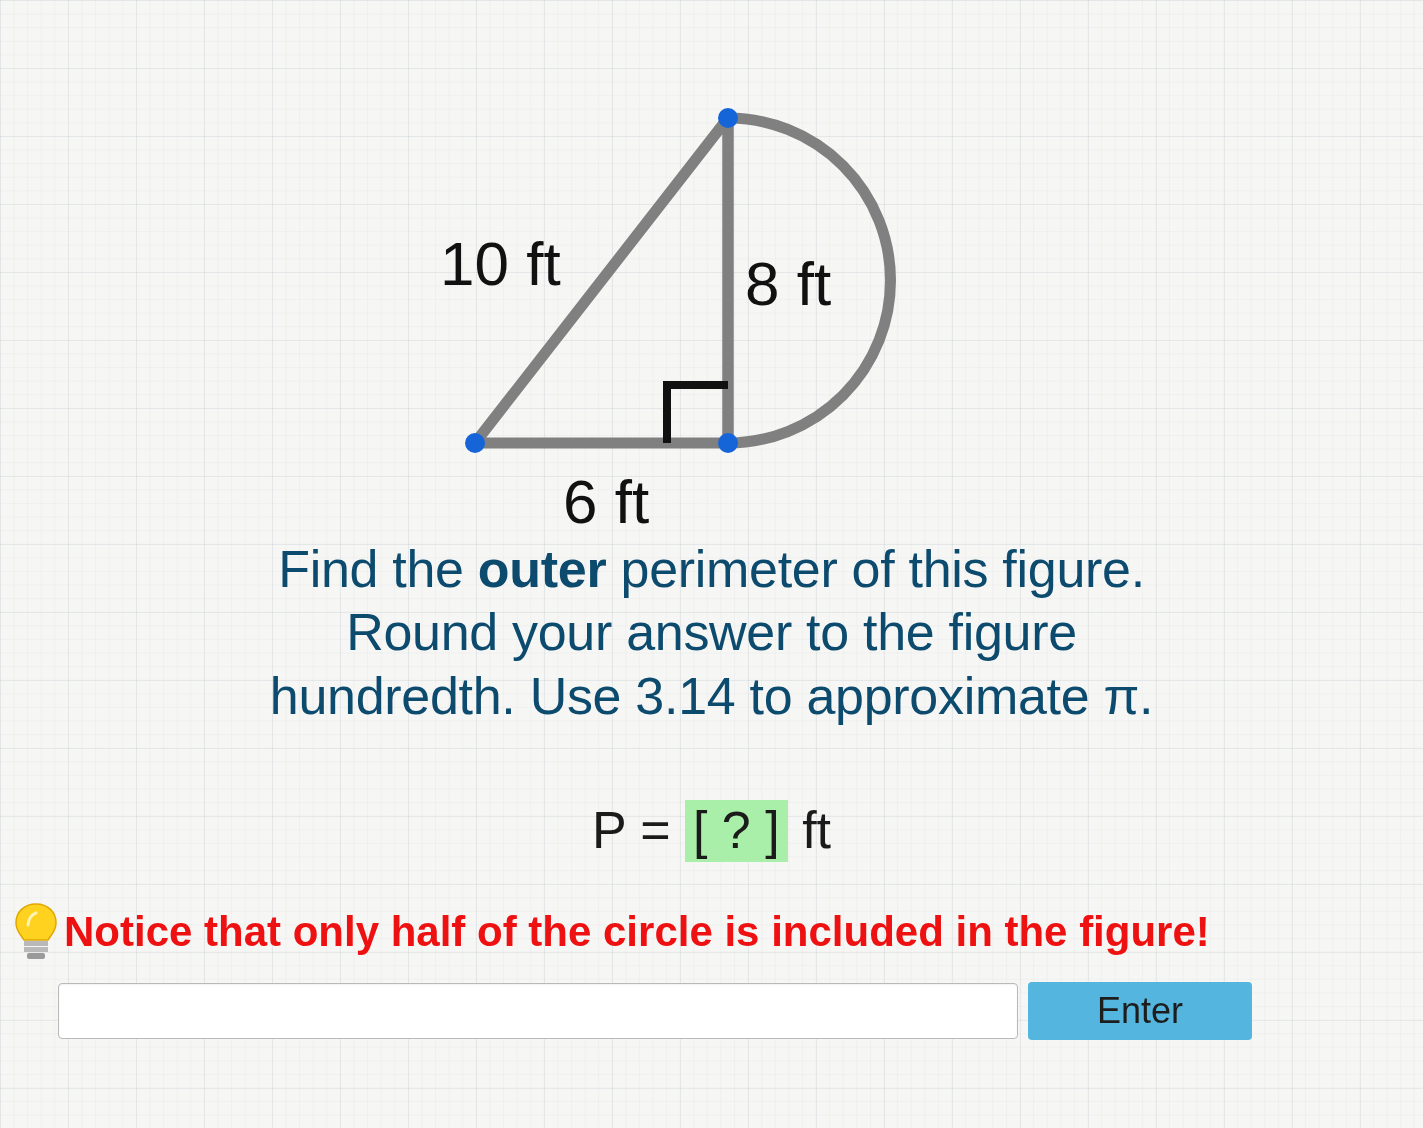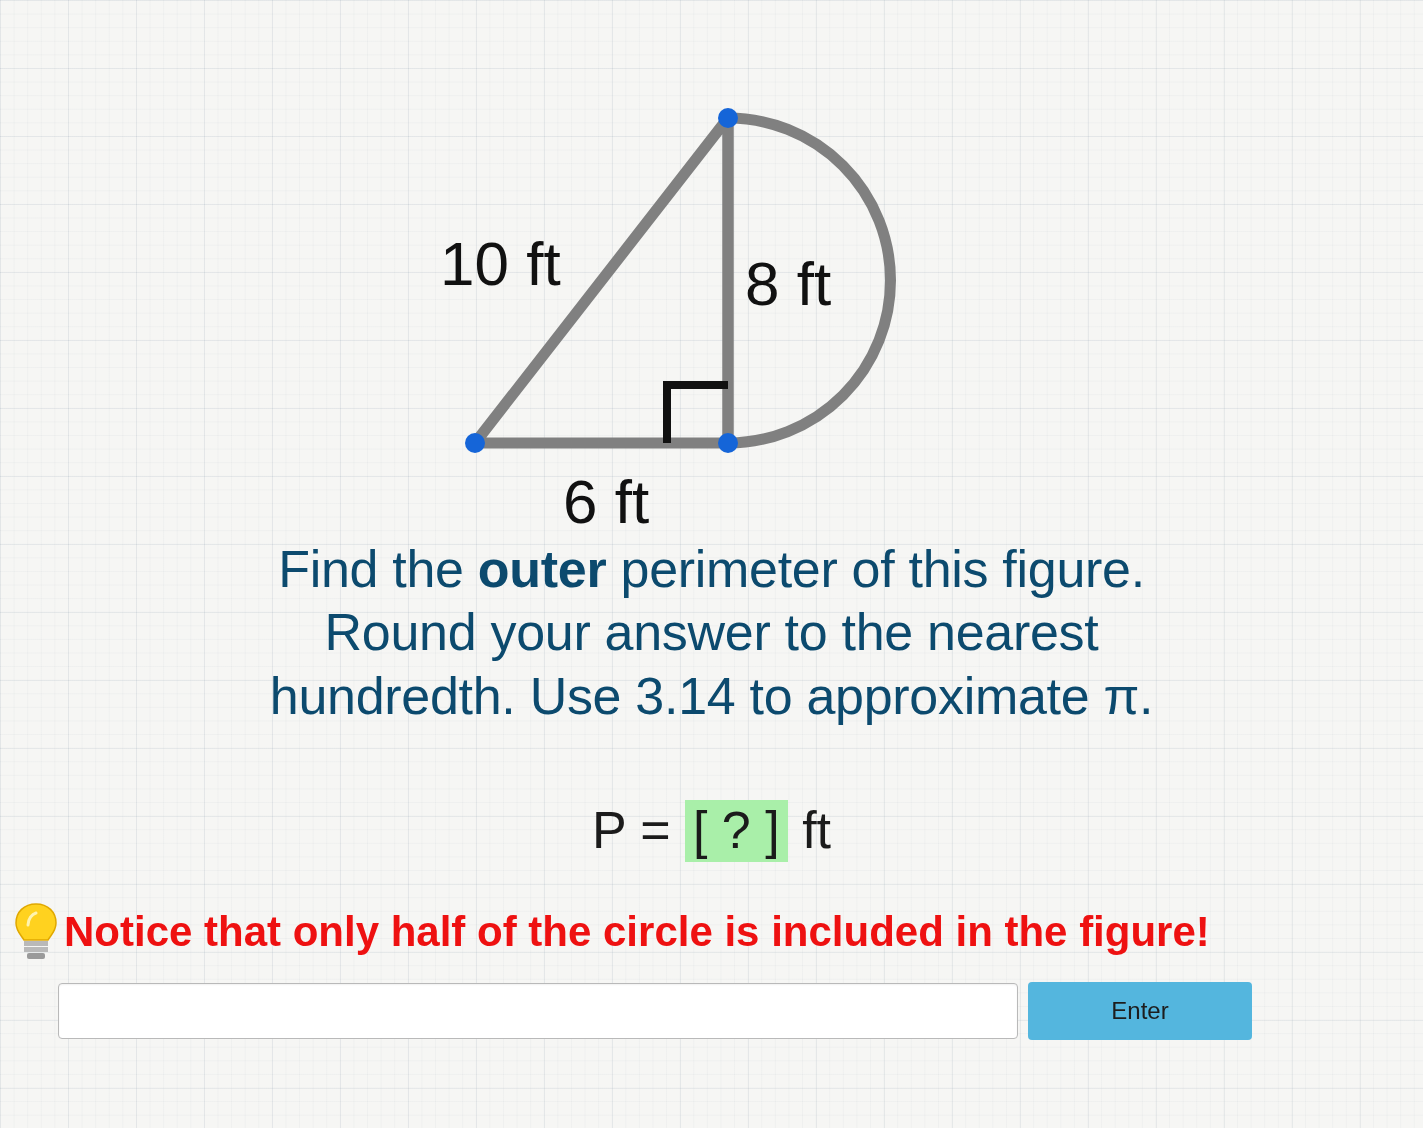--- a/index.html
+++ b/index.html
@@ -121,21 +121,21 @@
     box-shadow: inset 0 1px 2px rgba(0,0,0,0.06);
   }
   .enter-button {
     margin-left: 10px;
     width: 224px;
     height: 58px;
     background: #54b6de;
     border: none;
     border-radius: 4px;
     color: #1d1d1d;
-    font-size: 24px;
+    font-size: 36px;
     font-family: "Liberation Sans", sans-serif;
     cursor: pointer;
     display: flex;
     align-items: center;
     justify-content: center;
   }
   .lbl {
     font-family: "Liberation Sans", sans-serif;
     font-size: 62px;
     fill: #111111;
@@ -164,21 +164,21 @@
       <circle cx="716" cy="443" r="10" fill="#1565d8"></circle>
 
       <text class="lbl" x="428" y="285">10 ft</text>
       <text class="lbl" x="733" y="305">8 ft</text>
       <text class="lbl" x="551" y="523">6 ft</text>
     </svg>
   </div>
 
   <div class="prompt">
     <div><span>Find the </span><b>outer</b><span> perimeter of this figure.</span></div>
-    <div>Round your answer to the nearest</div>
+    <div>Round your answer to the figure</div>
     <div>hundredth. Use 3.14 to approximate π.</div>
   </div>
 
   <div class="answer-line">
     <span>P = </span><span class="blank">[ ? ]</span><span>&nbsp;<span>ft</span></span>
   </div>
 
   <div class="hint-row">
     <svg class="bulb" viewBox="0 0 52 64">
       <path d="M26 4 C14 4 6 12 6 23 c0 8 5 12 8 17 h24 c3 -5 8 -9 8 -17 C46 12 38 4 26 4 Z" fill="#ffd21f" stroke="#e0a800" stroke-width="1.5"></path>

